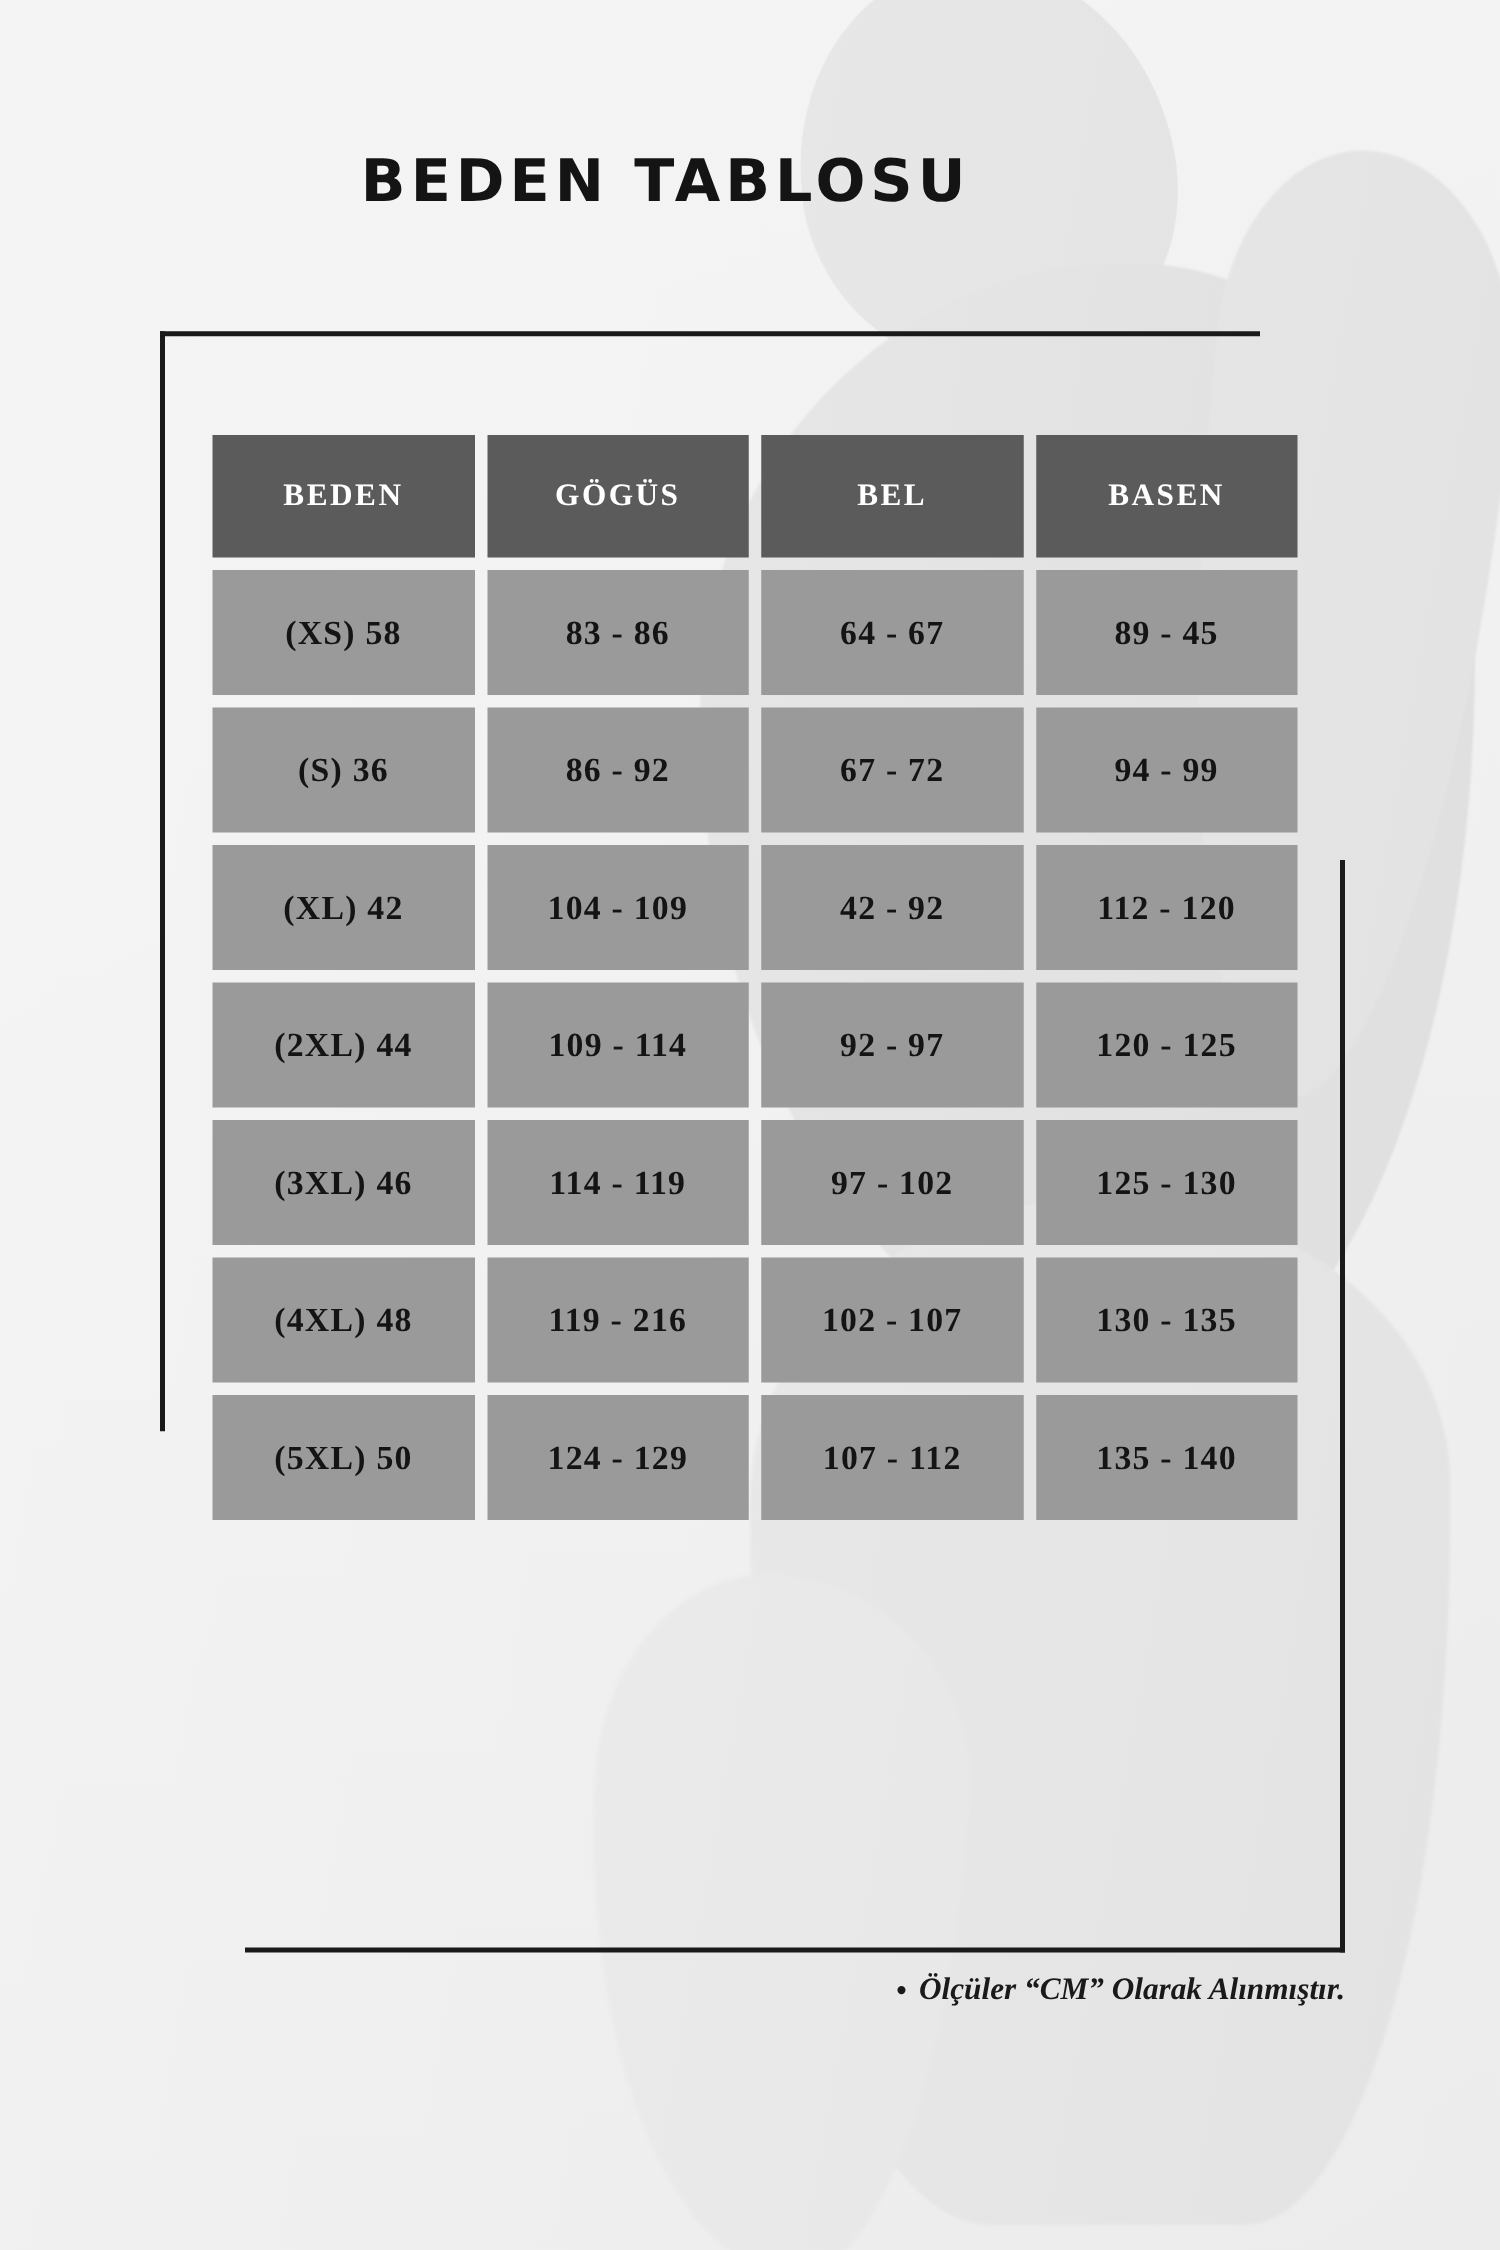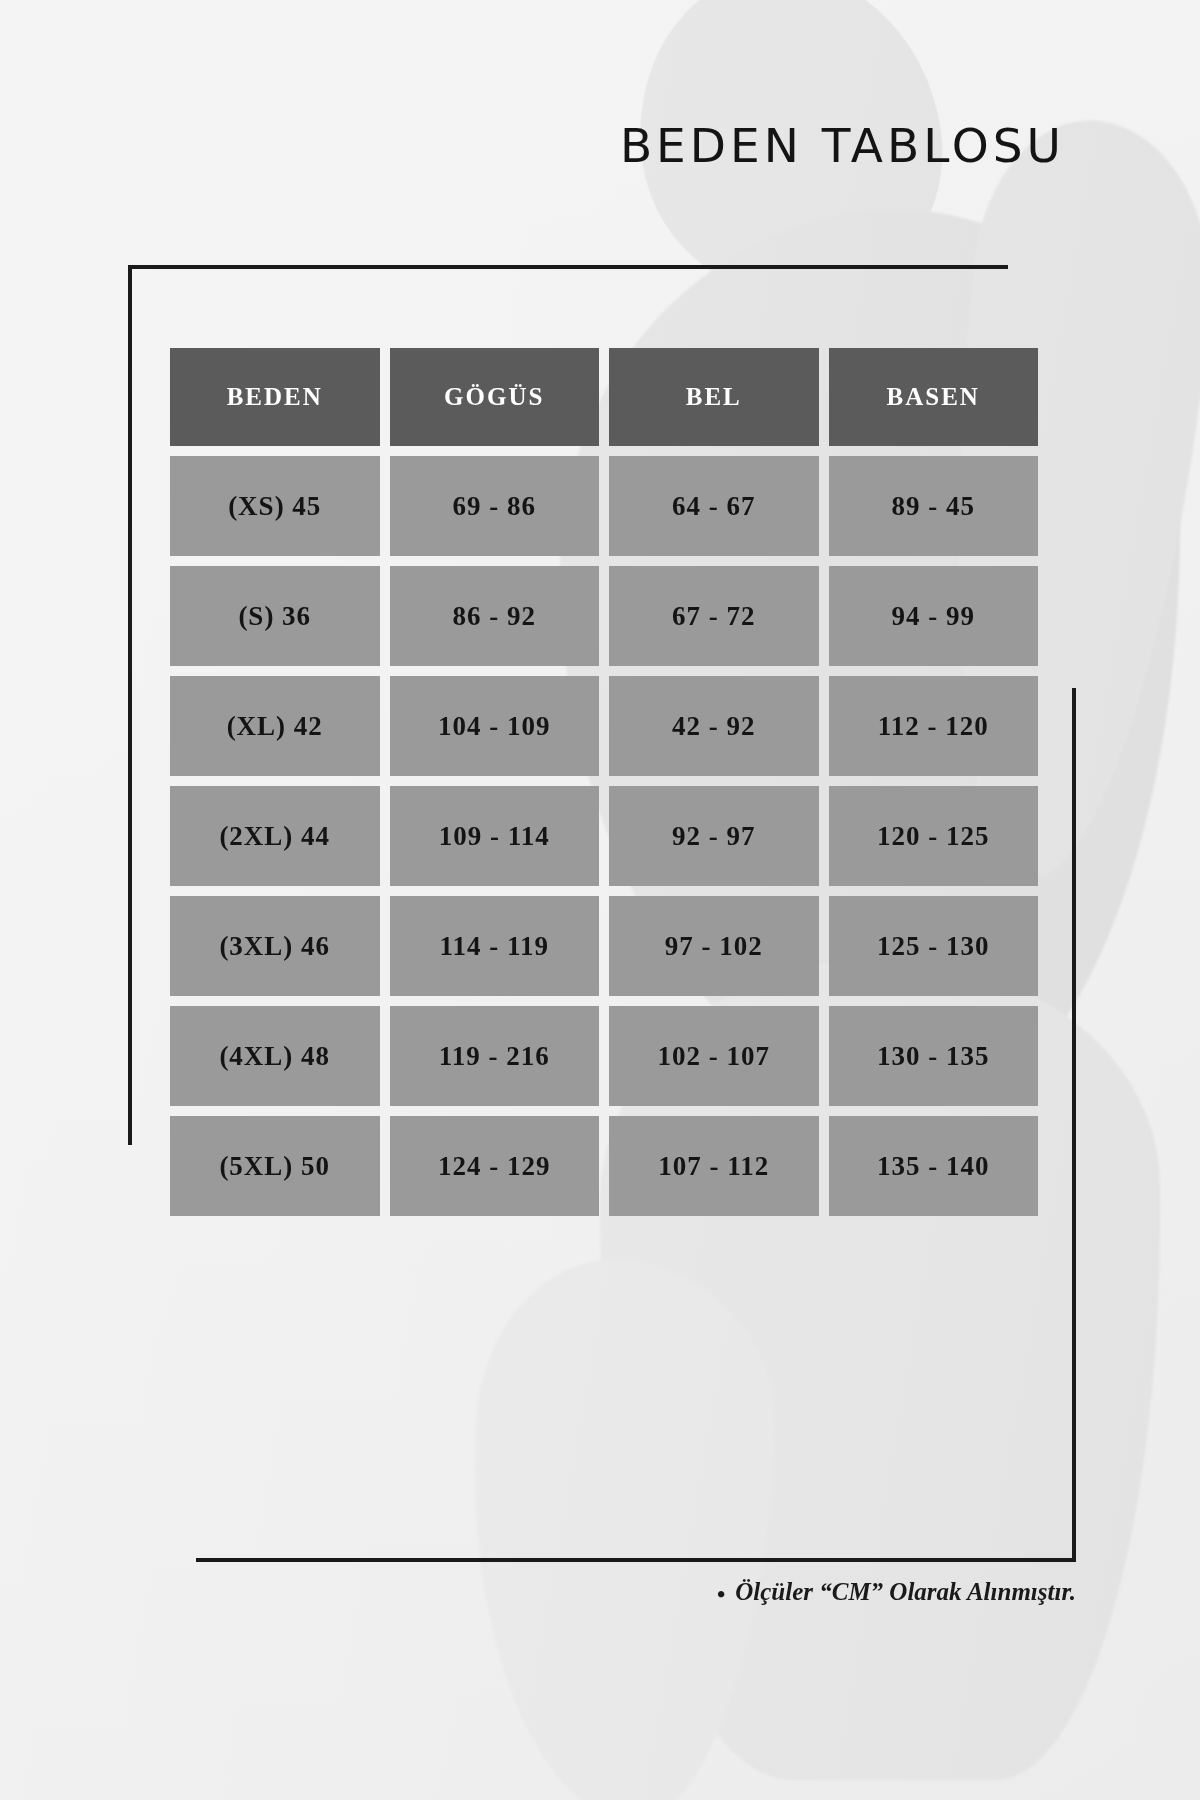--- a/index.html
+++ b/index.html
@@ -86,23 +86,23 @@
     z-index: 5;
     width: 1200px;
     height: 1800px;
   }
 
   .title {
     position: absolute;
     top: 118px;
     left: 0;
     width: 1065px;
-    text-align: right;
+    text-align: center;
     font-family: "DejaVu Sans", sans-serif;
-    font-weight: normal;
+    font-weight: bold;
     font-size: 47px;
     letter-spacing: 4px;
     color: #141414;
   }
 
   
   .line {
     position: absolute;
     background: #1a1a1a;
   }
@@ -208,22 +208,22 @@
       <thead>
         <tr>
           <th>BEDEN</th>
           <th>GÖGÜS</th>
           <th>BEL</th>
           <th>BASEN</th>
         </tr>
       </thead>
       <tbody>
         <tr>
-          <td>(XS) 45</td>
-          <td>69 - 86</td>
+          <td>(XS) 58</td>
+          <td>83 - 86</td>
           <td>64 - 67</td>
           <td>89 - 45</td>
         </tr>
         <tr>
           <td>(S) 36</td>
           <td>86 - 92</td>
           <td>67 - 72</td>
           <td>94 - 99</td>
         </tr>
         <tr>

